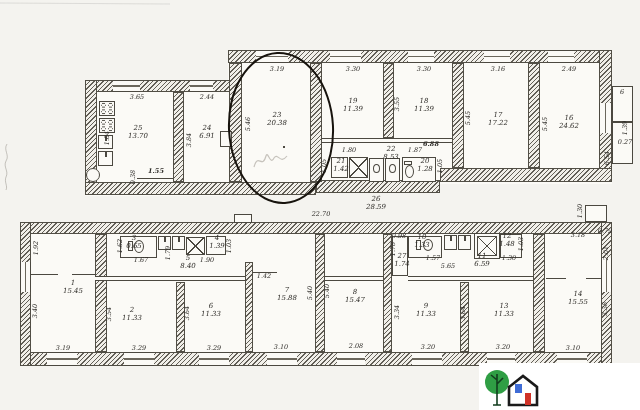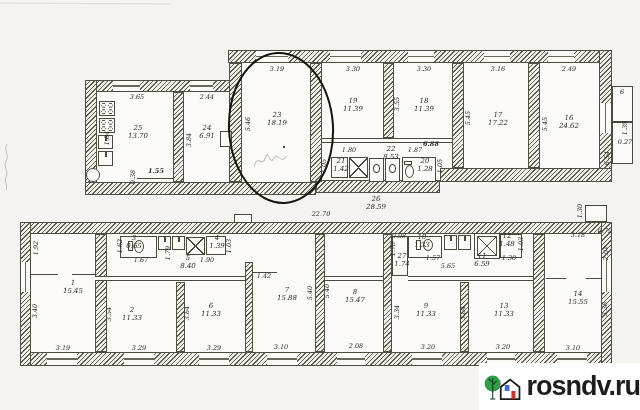--- a/index.html
+++ b/index.html
@@ -156,34 +156,33 @@
   <div class="winv" style="left:601px;top:258px;width:11px;height:34px"></div>
 
   <div class="wm">
     <svg width="56" height="40" viewBox="0 0 56 40">
       <circle cx="13" cy="15" r="12" fill="#2f9e44"></circle>
       <path d="M13,7 V27 M13,13 L7,8 M13,17 L19,11 M13,27 V38 M9,38 H17" stroke="#123d1e" stroke-width="1.6" fill="none"></path>
       <path d="M25,38 V20 L39,9 L53,20 V38 Z" fill="#ffffff" stroke-width="2.6" stroke="#1a1a1a"></path>
       <rect x="31" y="17" width="7" height="9" fill="#3f6cd6"></rect>
       <rect x="41" y="26" width="6" height="12" fill="#cf3227"></rect>
     </svg>
-    <span class="wmtext">rosndv.ru</span>
   </div>
 
 <div class="lbl" style="left: 138px; top: 133px;">
       <div>25</div>
       <div>13.70</div>
     </div>
     <div class="lbl" style="left: 207px; top: 133px;">
       <div>24</div>
       <div>6.91</div>
     </div>
     <div class="lbl" style="left: 277px; top: 120px;">
       <div>23</div>
-      <div>18.19</div>
+      <div>20.38</div>
     </div>
     <div class="lbl" style="left: 353px; top: 106px;">
       <div>19</div>
       <div>11.39</div>
     </div>
     <div class="lbl" style="left: 424px; top: 106px;">
       <div>18</div>
       <div>11.39</div>
     </div>
     <div class="lbl" style="left: 498px; top: 120px;">

